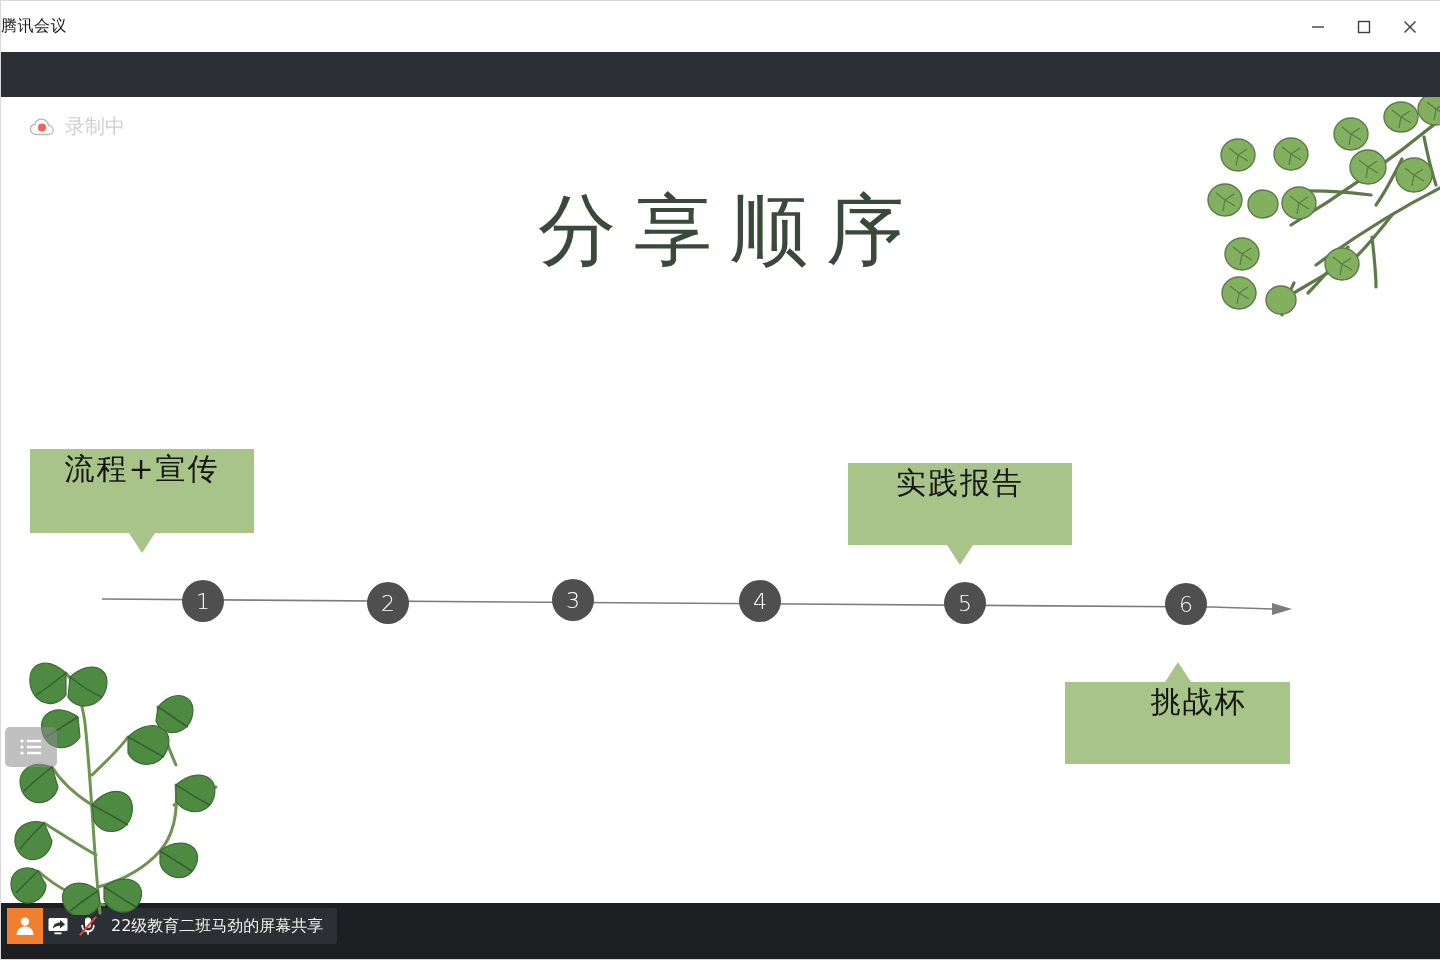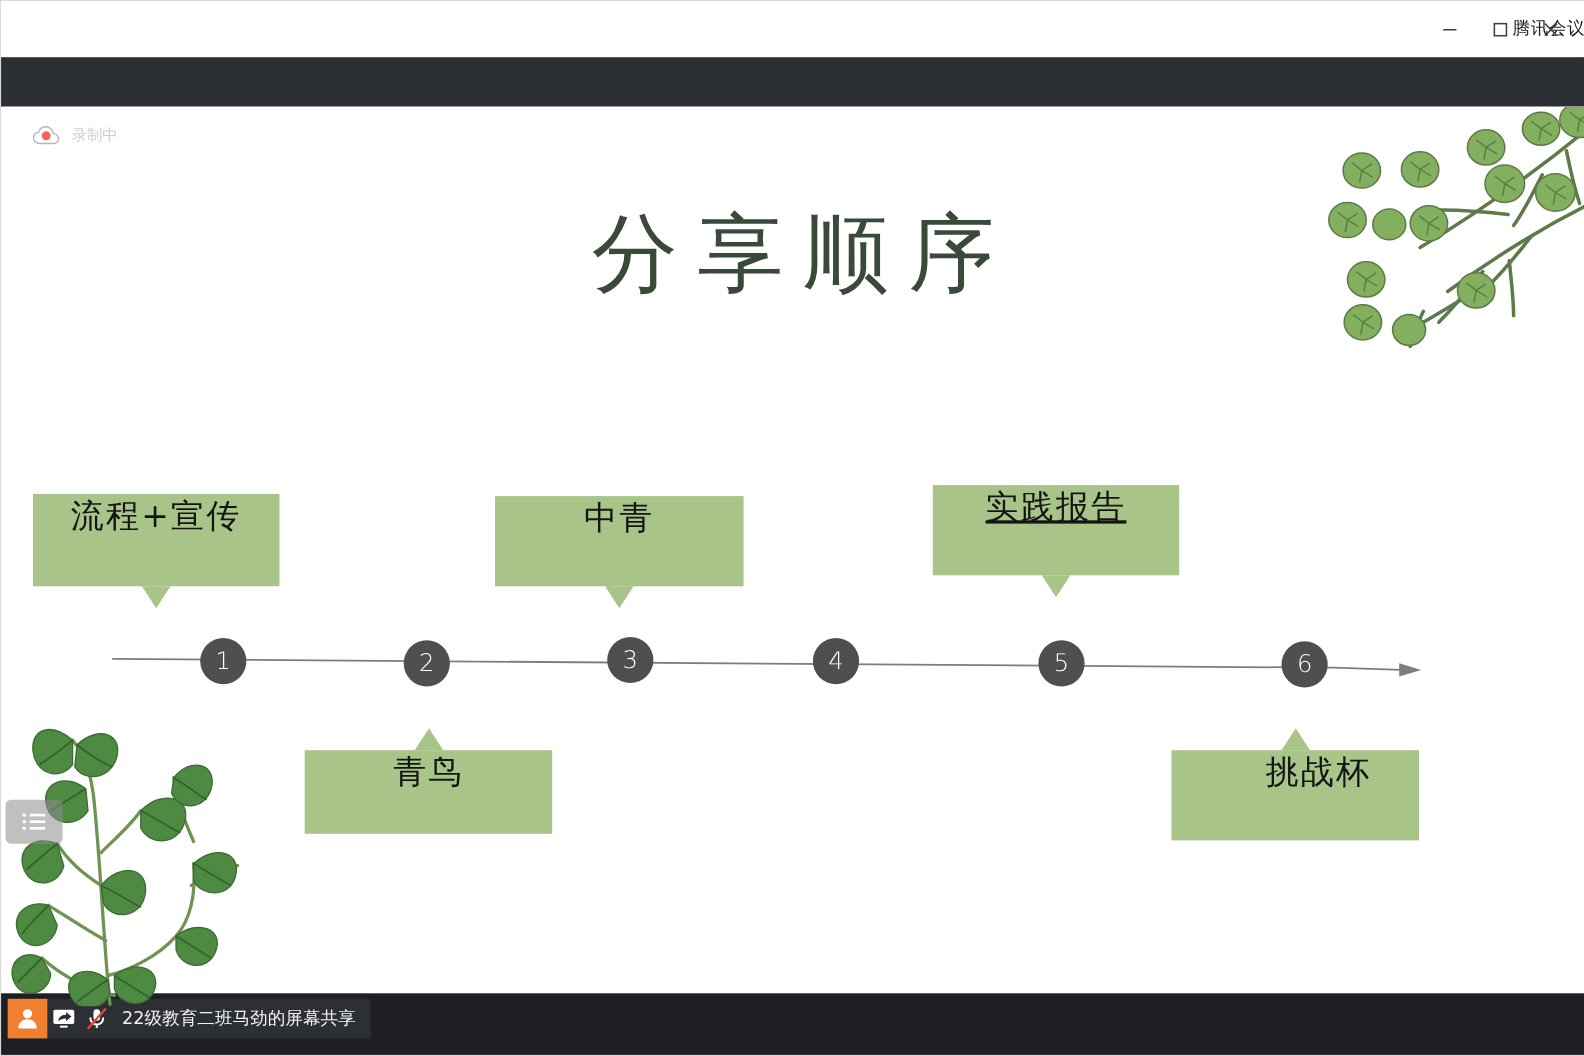--- a/index.html
+++ b/index.html
@@ -14,21 +14,21 @@
   .app-window {
     position: relative;
     width: 1440px; height: 960px;
     background: #ffffff;
     border: 1px solid #d8d8d8;
   }
   .titlebar {
     position: absolute; left: 0; top: 0;
     width: 1440px; height: 51px;
     background: #ffffff;
-    display: flex; align-items: center; justify-content: flex-end;
+    display: flex; align-items: center; justify-content: flex-start;
   }
   .titlebar-title {
     font-size: 16px; color: #1a1a1a;
     font-family: "DejaVu Sans", "Liberation Sans", sans-serif;
     letter-spacing: 0.5px;
   }
   .win-controls {
     position: absolute; right: 8px; top: 0;
     height: 51px; display: flex; align-items: center;
   }
@@ -53,21 +53,21 @@
     overflow: hidden;
   }
 
   
   .rec-badge {
     position: absolute; left: 28px; top: 112px;
     display: flex; align-items: center; gap: 10px;
     z-index: 30;
   }
   .rec-badge .rec-label {
-    font-size: 14px; color: #cfcfcf;
+    font-size: 20px; color: #cfcfcf;
     font-family: "DejaVu Sans", "Liberation Sans", sans-serif;
     text-shadow: 0 0 2px rgba(255,255,255,.9);
   }
 
   
   .slide-title {
     position: absolute; left: 0; top: 178px; width: 1438px;
     text-align: center;
     font-family: "DejaVu Serif", "Liberation Serif", serif;
     font-size: 78px;
@@ -323,33 +323,25 @@
       <span>5</span>
     </div>
     <div class="node" style="left:1163px; top:486px;">
       <span>6</span>
     </div>
 
     <div class="callout down" style="left:28px; top:352px; width:224px; height:84px;">
       <span>流程+宣传</span>
       <span class="tail"></span>
     </div>
-    <div class="callout down" style="left:448px; top:354px; width:226px; height:82px;">
-      <span>中青</span>
-      <span class="tail"></span>
-    </div>
-    <div class="callout down" style="left:846px; top:344px; width:224px; height:82px;text-decoration:underline;">
+    <div class="callout down" style="left:846px; top:366px; width:224px; height:82px;">
       <span>实践报告</span>
       <span class="tail"></span>
     </div>
 
-    <div class="callout up" style="left:275px; top:585px; width:225px; height:76px;">
-      <span>青鸟</span>
-      <span class="tail"></span>
-    </div>
     <div class="callout up" style="left:1063px; top:585px; width:225px; height:82px;padding-left:42px;">
       <span>挑战杯</span>
       <span class="tail"></span>
     </div>
 
   </div>
 
   <div class="rec-badge">
     <svg width="26" height="20" viewBox="0 0 26 20">
       <path d="M7.5 17.5 C3.9 17.5 1.5 15.2 1.5 12.3 C1.5 9.7 3.5 7.6 6.1 7.2 C6.8 4.2 9.4 2.2 12.6 2.2 C16.2 2.2 19.1 4.9 19.4 8.3 C22.1 8.6 24.2 10.7 24.2 13.1 C24.2 15.6 22 17.5 19.2 17.5 Z" fill="#ffffff" stroke="#b8b8b8" stroke-width="1.3"></path>

